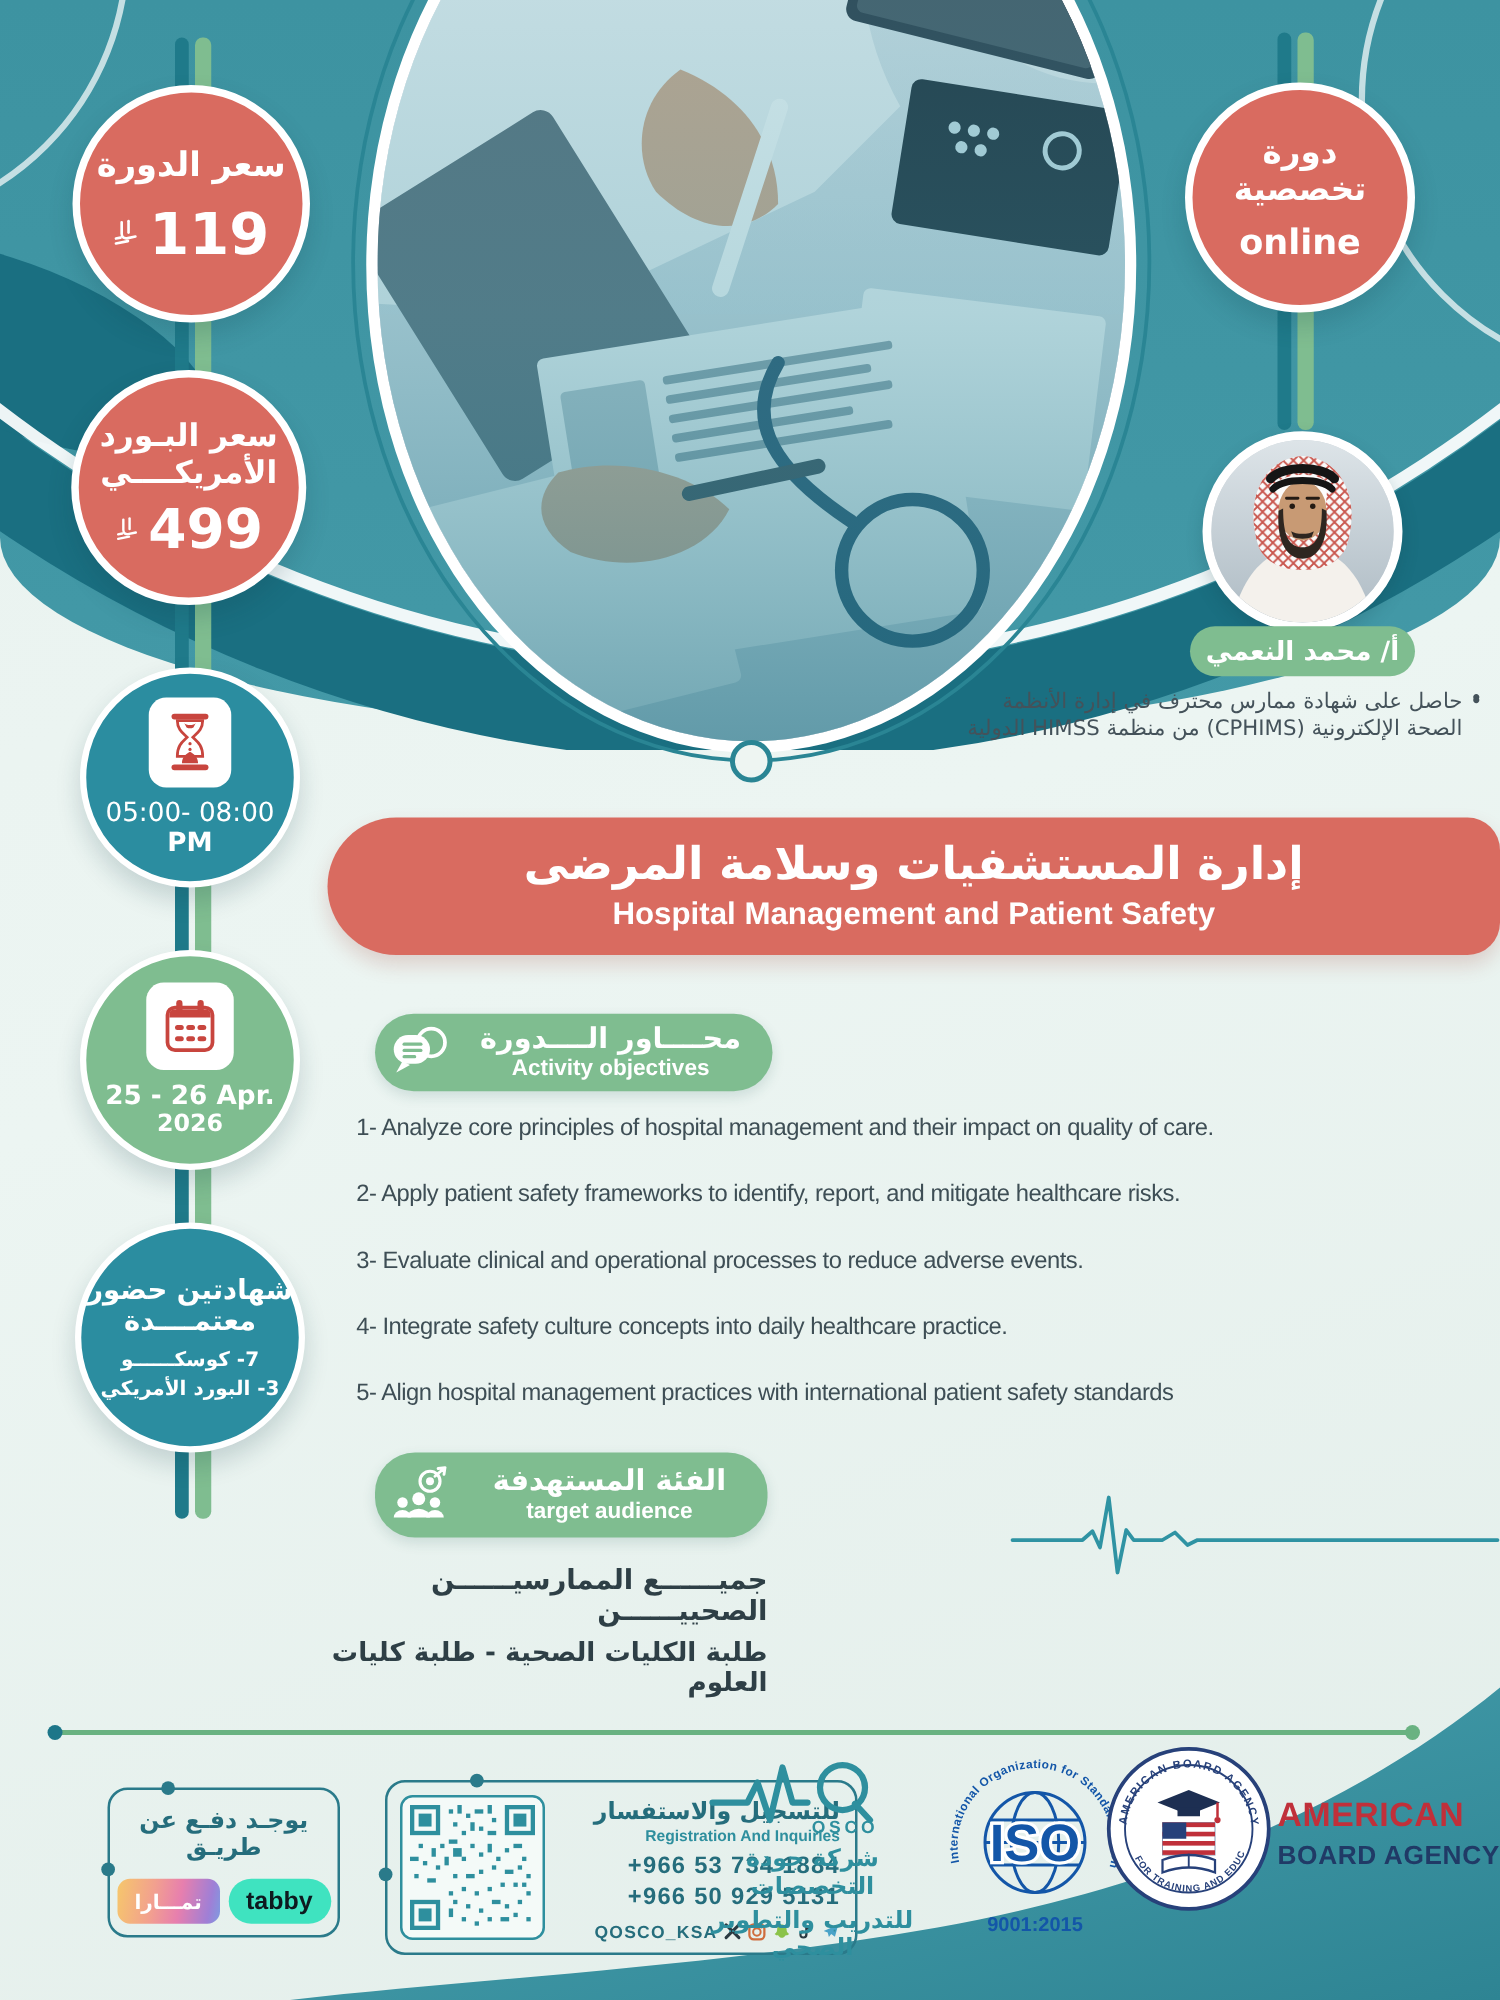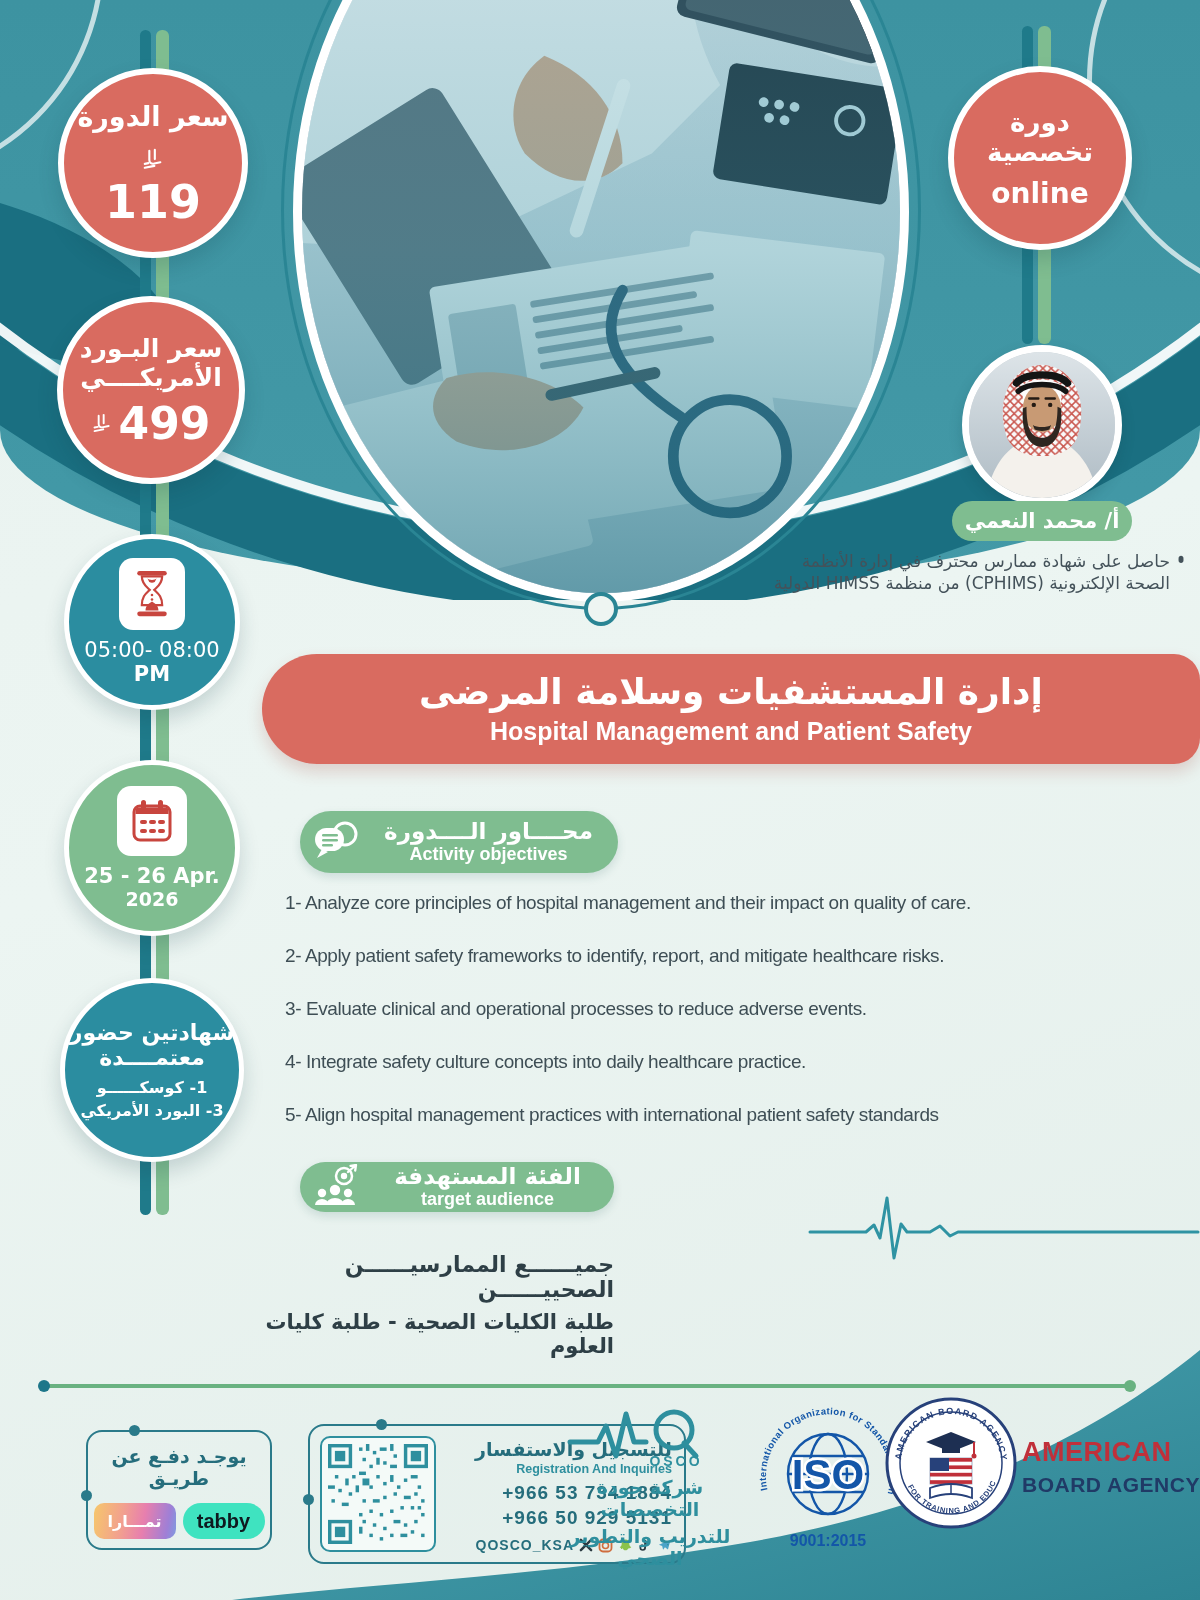--- a/index.html
+++ b/index.html
@@ -94,21 +94,21 @@
   </div>
   <div class="abs circle" style="left:584px;top:592px;width:34px;height:34px;border:4px solid #2a8594;background:#eef5f2;"></div>
 
   <div class="abs" style="left:140px;top:30px;width:11px;height:1185px;background:#1f7a8a;border-radius:6px;"></div>
   <div class="abs" style="left:156px;top:30px;width:13px;height:1185px;background:#7fbd90;border-radius:6px;"></div>
   <div class="abs" style="left:1022px;top:26px;width:11px;height:318px;background:#1f7a8a;border-radius:6px;"></div>
   <div class="abs" style="left:1038px;top:26px;width:13px;height:318px;background:#7fbd90;border-radius:6px;"></div>
 
   <div class="abs badge" style="left:58px;top:68px;width:190px;height:190px;background:#d96b60;">
     <div class="rtl" style="font-size:27px;font-weight:bold;margin-bottom:16px;">سعر الدورة</div>
-    <div style="display:flex;align-items:center;gap:7px;flex-direction:column;">
+    <div style="display:flex;align-items:center;gap:7px;">
       <svg width="22" height="24" viewBox="0 0 24 24">
         <g stroke="#fff" stroke-width="2.3" fill="none" stroke-linecap="round">
           <path d="M8,2 V12 C8,15.5 10.5,16.5 13.5,15.8 L20,14.4"></path>
           <path d="M14,1 V11"></path>
           <path d="M3,20.5 L13.5,18.4"></path>
           <path d="M3,16.2 L7,15.4"></path>
         </g>
       </svg>
       <span style="font-size:46px;font-weight:bold;line-height:1;">119</span>
     </div>
@@ -170,21 +170,21 @@
         </g>
       </svg>
     </div>
     <div style="font-size:21px;font-weight:bold;">25 - 26 Apr.</div>
     <div style="font-size:19px;font-weight:bold;">2026</div>
   </div>
 
   <div class="abs badge" style="left:60px;top:978px;width:184px;height:184px;background:#2b8da0;border-width:5px;">
     <div class="rtl" style="font-size:22px;font-weight:bold;">شهادتين حضور</div>
     <div class="rtl" style="font-size:22px;font-weight:bold;margin-bottom:8px;">معتمــــدة</div>
-    <div class="rtl" style="font-size:16px;font-weight:bold;">1- كوسكــــــو</div>
+    <div class="rtl" style="font-size:16px;font-weight:bold;">7- كوسكــــــو</div>
     <div class="rtl" style="font-size:16px;font-weight:bold;margin-top:4px;">3- البورد الأمريكي</div>
   </div>
 
   <div class="abs circle" style="left:962px;top:345px;width:160px;height:160px;border:7px solid #fff;overflow:hidden;
               box-shadow:0 6px 14px rgba(15,60,70,.2);background:#cdd6db;">
     <svg viewBox="0 0 160 160" width="146" height="146">
       <defs>
         <linearGradient id="avBg" x1="0" y1="0" x2="0" y2="1">
           <stop offset="0" stop-color="#dde4e8"></stop>
             <stop offset="1" stop-color="#aebbc4"></stop>
@@ -250,21 +250,21 @@
   </div>
 
   <div class="abs" style="left:285px;top:892px;width:800px;">
     <div class="obj-item">1- Analyze core principles of hospital management and their impact on quality of care.</div>
     <div class="obj-item">2- Apply patient safety frameworks to identify, report, and mitigate healthcare risks.</div>
     <div class="obj-item">3- Evaluate clinical and operational processes to reduce adverse events.</div>
     <div class="obj-item">4- Integrate safety culture concepts into daily healthcare practice.</div>
     <div class="obj-item">5- Align hospital management practices with international patient safety standards</div>
   </div>
 
-  <div class="abs pill" style="left:300px;top:1162px;width:314px;height:50px;">
+  <div class="abs pill" style="left:300px;top:1162px;width:314px;height:68px;">
     <svg width="50" height="46" viewBox="0 0 50 46" style="margin-left:11px;">
       <circle cx="33" cy="12" r="8" fill="none" stroke="#fff" stroke-width="2.5"></circle>
       <circle cx="33" cy="12" r="3.2" fill="#fff"></circle>
       <path d="M37,8 L45,1 M45,1 l-5.5,0.8 M45,1 l-0.8,5.5" stroke="#fff" stroke-width="2.3" fill="none" stroke-linecap="round"></path>
       <g fill="#fff">
         <circle cx="24" cy="26" r="5.2"></circle>
         <path d="M15,41 a9,7 0 0 1 18,0 z"></path>
         <circle cx="11" cy="29" r="4.2"></circle>
         <path d="M4,41 a7,6 0 0 1 14,0 z"></path>
         <circle cx="37" cy="29" r="4.2"></circle>

